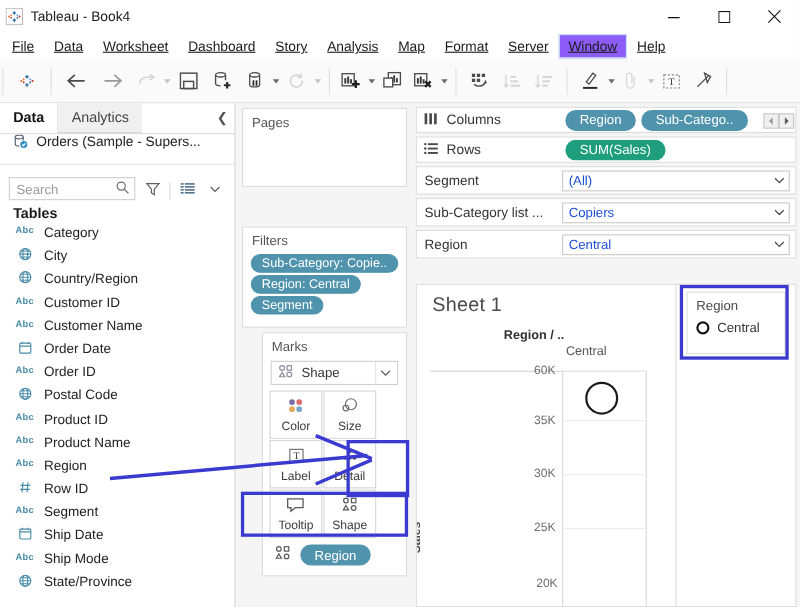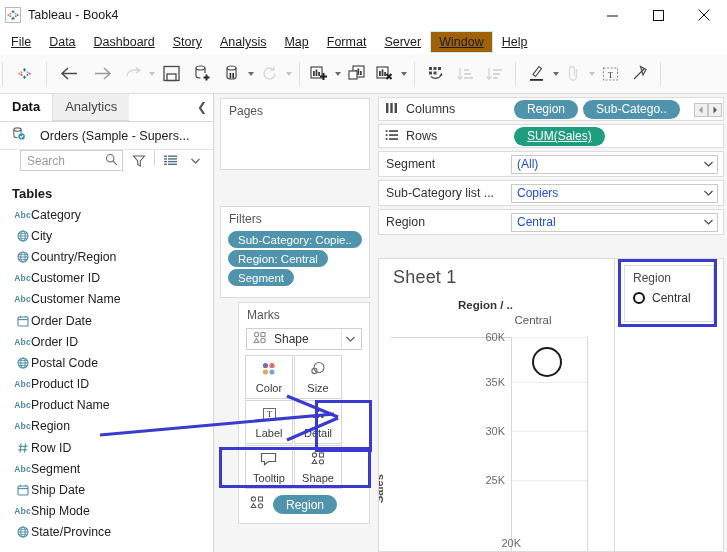--- a/index.html
+++ b/index.html
@@ -28,21 +28,21 @@
 
   
   .menubar {
     position:absolute; left:0; top:30px; width:727px; height:24px;
     background:#ffffff; display:flex; align-items:center; padding-left:2px;
   }
   .menuitem {
     font-size:12.5px; color:#1c1c1c; padding:3px 9px; line-height:16px;
     white-space:nowrap;
   }
-  .menuitem.active { background:#a16207; border:1px solid #cce4f7; padding:2px 8px; }
+  .menuitem.active { background:#8b5cf6; border:1px solid #cce4f7; padding:2px 8px; }
   .menuitem u { text-decoration:underline; }
 
   
   .toolbar {
     position:absolute; left:0; top:54px; width:727px; height:40px;
     background:#fafafa; border-bottom:1px solid #dcdcdc;
     display:flex; align-items:center;
   }
   .tbtn { height:28px; min-width:26px; display:flex; align-items:center; justify-content:center; padding:0 3px; }
   .tsep { width:1px; height:24px; background:#dfdfdf; margin:0 6px; }
@@ -53,38 +53,38 @@
   
   .leftpane {
     position:absolute; left:0; top:94px; width:214px; height:458px;
     background:#ffffff; border-right:1px solid #d4d4d4;
   }
   .pane-tabs { display:flex; height:28px; border-bottom:1px solid #d9d9d9; position:relative; }
   .pane-tab { font-size:13px; padding:5px 12px 4px 12px; color:#333; }
   .pane-tab.sel { font-weight:bold; color:#111; background:#fff; border-right:1px solid #e2e2e2;}
   .pane-tab.unsel { background:#f0f0f0; border-bottom:1px solid #d9d9d9; color:#444; }
   .pane-collapse { position:absolute; right:6px; top:6px; color:#555; font-size:12px; }
-  .ds-row { display:flex; align-items:center; height:28px; padding-left:12px; gap:14px; border-bottom:1px solid #e6e6e6; }
+  .ds-row { display:flex; height:28px; padding-left:12px; gap:7px; border-bottom:1px solid #e6e6e6; }
   .ds-name { font-size:12.5px; color:#222; }
-  .searchrow { display:flex; align-items:flex-start; height:32px; padding:0 8px; gap:6px;margin-left:12px; }
+  .searchrow { display:flex; align-items:flex-end; height:32px; padding:0 8px; gap:6px; }
   .searchbox {
     flex:1; height:21px; border:1px solid #cfcfcf; background:#fff; display:flex;
     align-items:center; padding:0 4px; position:relative;
   }
   .searchbox input {
     border:0; outline:0; font-size:12px; width:100%; color:#333;
     font-family:"Liberation Sans", sans-serif; background:transparent;
   }
   .searchbox input::placeholder{ color:#9a9a9a; }
   .ico-btn { width:19px; height:21px; display:flex; align-items:center; justify-content:center; }
   .vsep { width:1px; height:16px; background:#d7d7d7; }
   .tables-h { font-size:13px; font-weight:bold; color:#1a1a1a; padding:4px 0 3px 12px; }
   .field-list { }
   .field {
-    display:flex; align-items:center; height:21.2px; padding-left:14px; 
+    display:flex; align-items:flex-start; height:21.2px; padding-left:14px; gap:9px;
   }
   .f-ico { width:17px; display:flex; align-items:center; justify-content:center; color:#4a87a8; }
   .f-abc { font-size:8.5px; font-weight:bold; letter-spacing:0.2px; color:#4b8ca8; }
   .f-name { font-size:12.3px; color:#222; }
 
   
   .midcol { position:absolute; left:215px; top:94px; width:160px; height:458px; background:#f5f5f5; }
   .card { background:#fff; border:1px solid #dcdcdc; margin:4px 5px; }
   .card-title { font-size:12px; color:#555; padding:5px 0 3px 8px; }
   .card-pages { height:72px; }
@@ -112,21 +112,21 @@
 
   
   .rightpane { position:absolute; left:375px; top:94px; width:352px; height:458px; background:#f5f5f5; }
   .shelf { display:flex; align-items:center; height:24px; background:#fff; border:1px solid #dcdcdc; margin:3px 3px 0 3px; position:relative; }
   .shelf-label { width:132px; display:flex; align-items:center; gap:7px; padding-left:6px; font-size:12.5px; color:#333; }
   .shelf-content { flex:1; display:flex; align-items:center; gap:5px; padding-left:3px; overflow:hidden; }
   .shelf-pill {
     display:inline-flex; align-items:center; height:19px; border-radius:10px;
     background:#4f93ad; color:#fff; font-size:12px; padding:0 13px; white-space:nowrap;
   }
-  .shelf-pill.green { background:#1f9e7d;text-decoration:underline; }
+  .shelf-pill.green { background:#1f9e7d; }
   .scrollarrows { display:flex; position:absolute; right:1px; top:5px; }
   .sa { width:14px; height:14px; background:#f0f0f0; border:1px solid #c6c6c6; display:flex; align-items:center; justify-content:center; }
   .filt-row { display:flex; align-items:center; height:26px; background:#fff; border:1px solid #dcdcdc; margin:3px 3px 0 3px; }
   .filt-label { width:132px; padding-left:7px; font-size:12.3px; color:#333; white-space:nowrap; overflow:hidden; }
   .filt-ctl { flex:1; height:19px; margin-right:5px; border:1px solid #c9c9c9; background:#fff; display:flex; align-items:center; }
   .filt-val { flex:1; padding-left:5px; font-size:12px; color:#1d4ed8; }
   .filt-dd { width:17px; height:17px; display:flex; align-items:center; justify-content:center; }
 
   
   .viz { position:absolute; left:378px; top:258px; width:346px; height:294px; background:#fff; border:1px solid #dcdcdc; overflow:hidden; }
@@ -198,20 +198,21 @@
             <line x1="0.5" y1="0.5" x2="11.5" y2="11.5" stroke="#111" stroke-width="1"></line>
             <line x1="11.5" y1="0.5" x2="0.5" y2="11.5" stroke="#111" stroke-width="1"></line>
           </svg>
       </div>
     </div>
   </div>
 
   <div class="menubar">
     <div class="menuitem"><u>File</u></div>
     <div class="menuitem"><u>Data</u></div>
+    <div class="menuitem"><u>Worksheet</u></div>
     <div class="menuitem"><u>Dashboard</u></div>
     <div class="menuitem"><u>Story</u></div>
     <div class="menuitem"><u>Analysis</u></div>
     <div class="menuitem"><u>Map</u></div>
     <div class="menuitem"><u>Format</u></div>
     <div class="menuitem"><u>Server</u></div>
     <div class="menuitem active"><u>Window</u></div>
     <div class="menuitem"><u>Help</u></div>
   </div>
 
@@ -762,21 +763,21 @@
 
     <div class="grid" style="top:78px;"></div>
     <div class="grid" style="top:123px;"></div>
     <div class="grid" style="top:172px;"></div>
     <div class="grid" style="top:221px;"></div>
 
     <div class="tick" style="left:78px; top:72px;">60K</div>
     <div class="tick" style="left:78px; top:117px;">35K</div>
     <div class="tick" style="left:78px; top:166px;">30K</div>
     <div class="tick" style="left:78px; top:215px;">25K</div>
-    <div class="tick" style="left:94px; top:266px;margin-top:12px;">20K</div>
+    <div class="tick" style="left:80px; top:266px;">20K</div>
 
     <div class="circle-mark"></div>
 
     <div class="ylabel">Sales</div>
   </div>
 
   <div class="vsplit"></div>
 
   <div class="legend">
     <div class="legend-title">Region</div>

